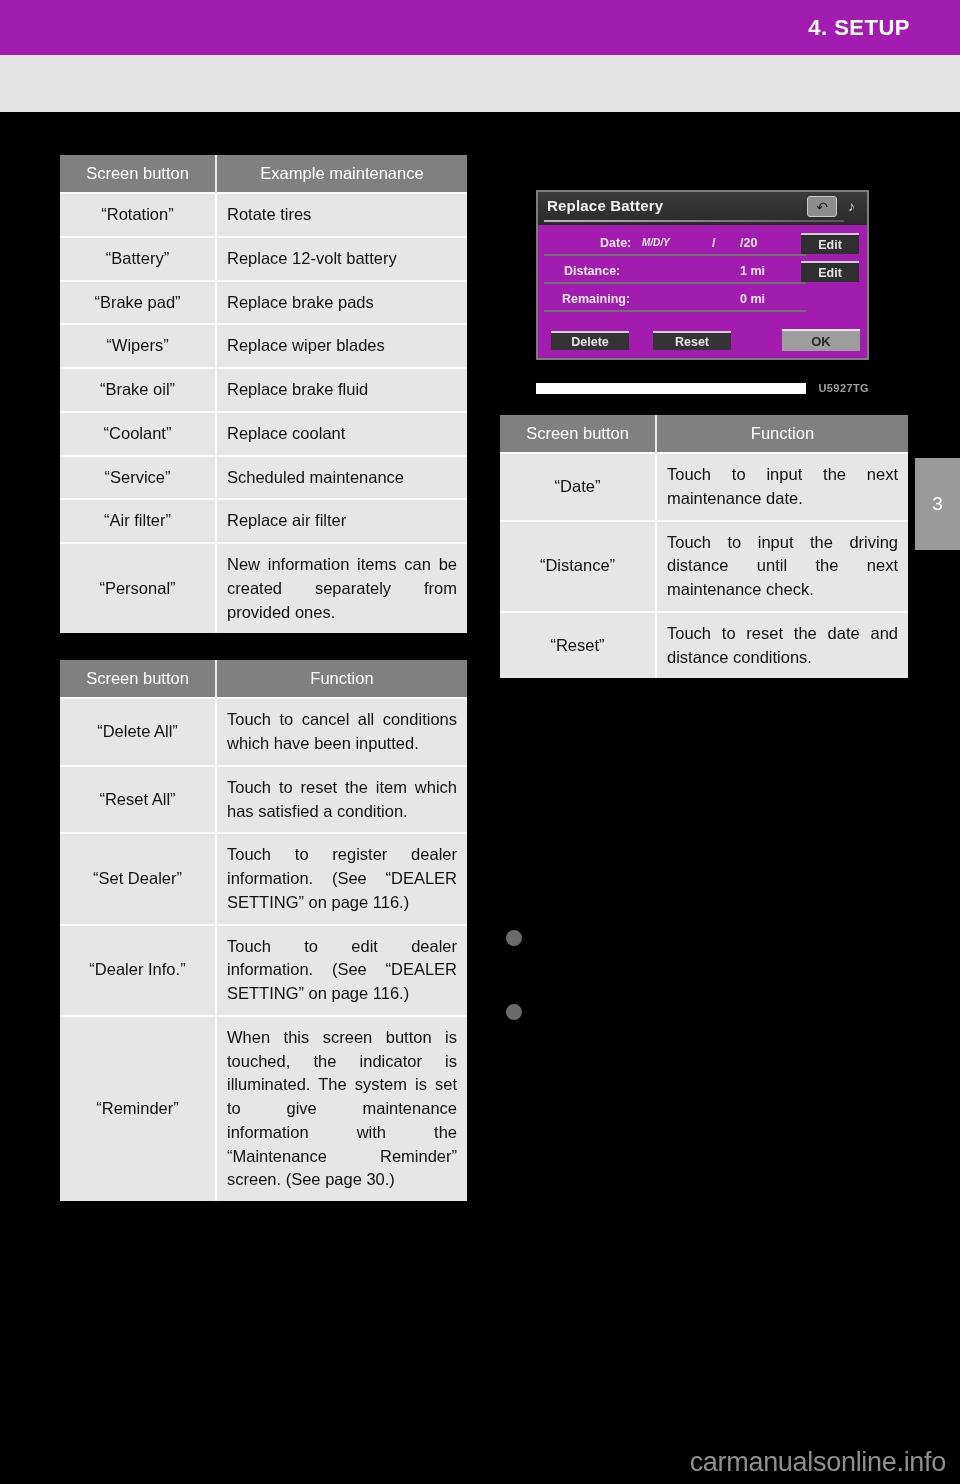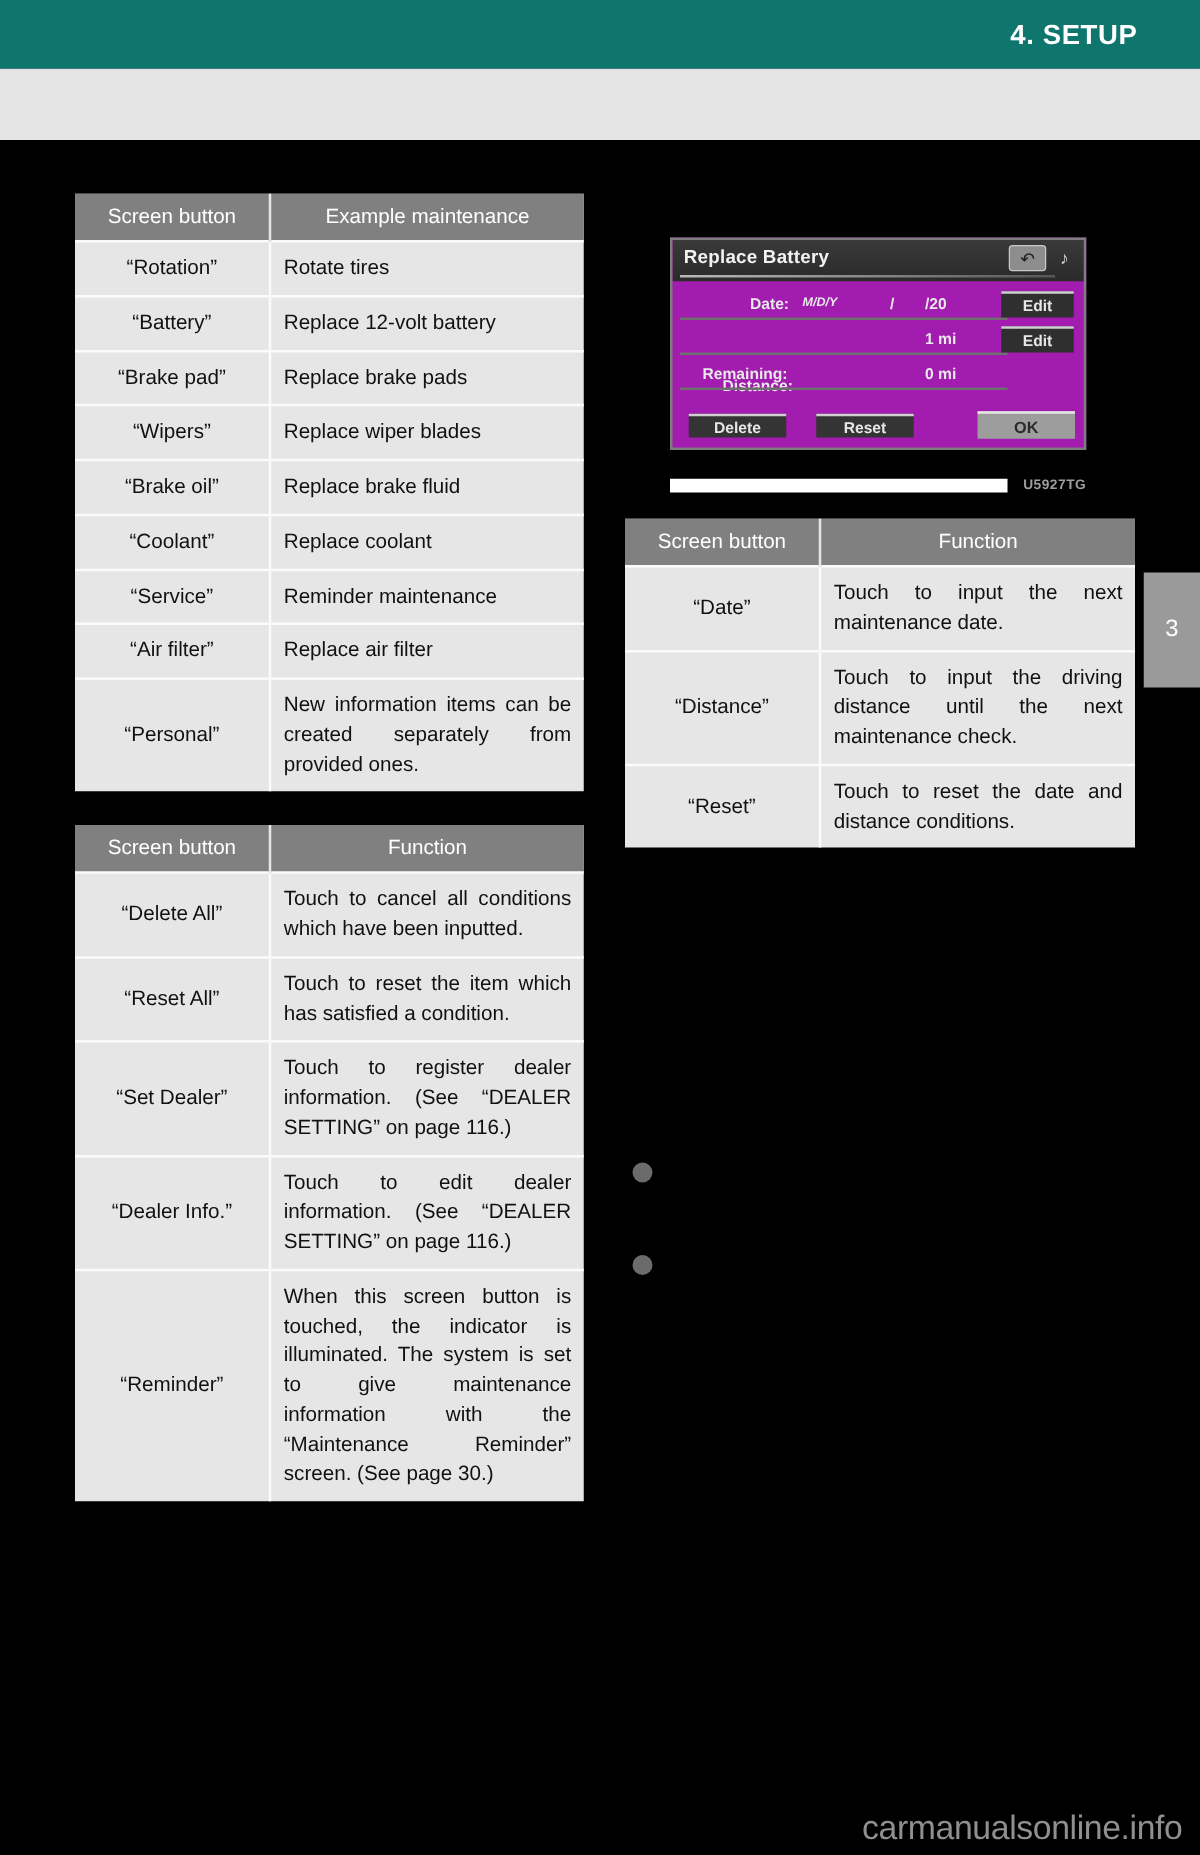--- a/index.html
+++ b/index.html
@@ -11,21 +11,21 @@
     width: 960px; height: 1484px;
     position: relative;
     font-family: "Liberation Sans", sans-serif;
     overflow: hidden;
   }
 
   
   .page-header {
     position: absolute; left: 0; top: 0;
     width: 960px; height: 55px;
-    background: #0f766e;
+    background: #a21caf;
   }
   .page-header-title {
     position: absolute; right: 50px; top: 0;
     line-height: 55px;
     color: #ffffff;
     font-size: 22px;
     font-weight: bold;
     letter-spacing: 0.5px;
     white-space: nowrap;
   }
@@ -245,21 +245,21 @@
       <tr>
         <td class="c-btn">“Brake oil”</td>
         <td class="c-desc-plain">Replace brake fluid</td>
       </tr>
       <tr>
         <td class="c-btn">“Coolant”</td>
         <td class="c-desc-plain">Replace coolant</td>
       </tr>
       <tr>
         <td class="c-btn">“Service”</td>
-        <td class="c-desc-plain">Reminder maintenance</td>
+        <td class="c-desc-plain">Scheduled maintenance</td>
       </tr>
       <tr>
         <td class="c-btn">“Air filter”</td>
         <td class="c-desc-plain">Replace air filter</td>
       </tr>
       <tr>
         <td class="c-btn">“Personal”</td>
         <td class="c-desc">New information items can be created separately from provided ones.</td>
       </tr>
     </tbody>
@@ -308,21 +308,21 @@
 
     <div class="ns-row" style="top:40px;">
       <span class="lbl" style="left:42px; top:4px;">Date:</span>
       <span class="mid" style="left:98px; top:5px; font-size:10px;font-style:italic;">M/D/Y</span>
       <span class="mid" style="left:168px; top:4px;">/</span>
       <span class="val" style="left:196px; top:4px;">/20</span>
     </div>
     <div class="ns-edit" style="top:41px;">Edit</div>
 
     <div class="ns-row" style="top:68px;">
-      <span class="lbl" style="left:20px; top:4px;margin-top:38px;">Distance:</span>
+      <span class="lbl" style="left:6px; top:4px;">Distance:</span>
       <span class="val" style="left:196px; top:4px;">1 mi</span>
     </div>
     <div class="ns-edit" style="top:69px;">Edit</div>
 
     <div class="ns-row" style="top:96px;">
       <span class="lbl" style="left:4px; top:4px;">Remaining:</span>
       <span class="val" style="left:196px; top:4px;">0 mi</span>
     </div>
 
     <div class="ns-softbtn" style="left:13px;">Delete</div>

